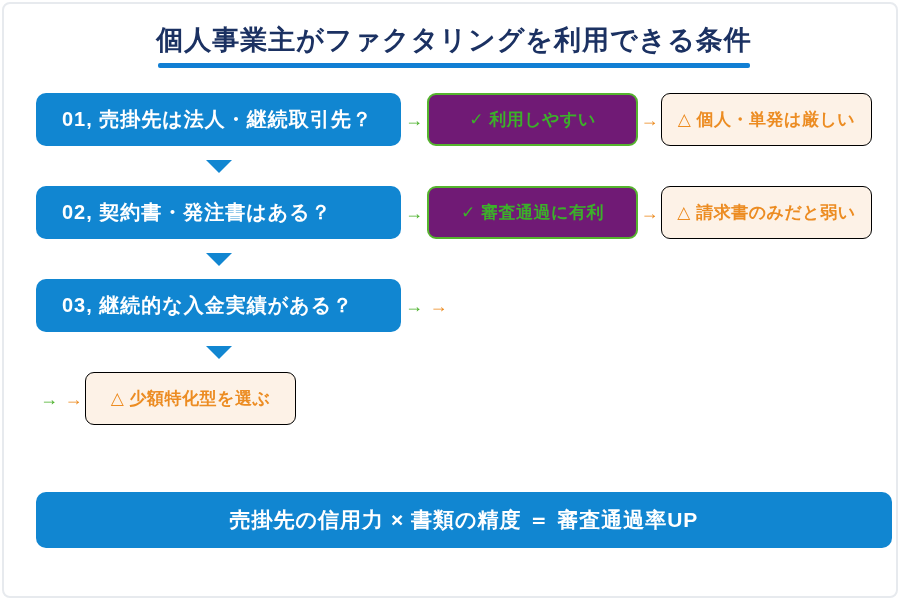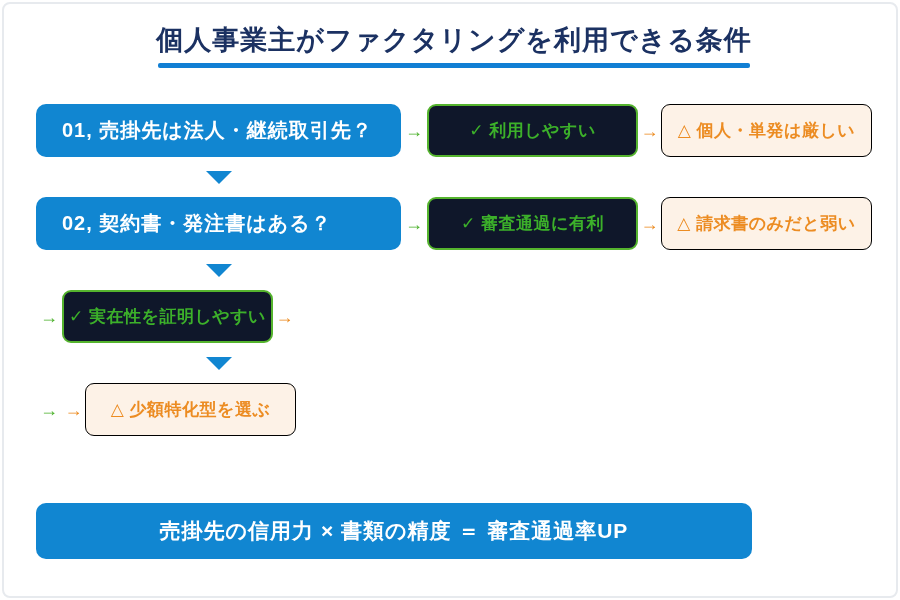--- a/index.html
+++ b/index.html
@@ -13,47 +13,47 @@
     pointer-events:none;
   }
   .content{position:absolute;left:36px;top:0;width:836px;}
   .title{
     margin-top:24px;text-align:center;font-size:27px;line-height:1.2;
     font-weight:bold;color:#1b3162;letter-spacing:1px;
   }
   .title-underline{
     width:592px;height:5px;background:#117fd4;margin:7px auto 0;border-radius:2px;
   }
-  .rows{margin-top:36px;}
+  .rows{margin-top:25px;}
   .row{display:flex;align-items:center;height:53px;}
   .qbox{
     width:365px;height:53px;background:#1186d1;border-radius:10px;
     color:#ffffff;font-weight:bold;font-size:20px;letter-spacing:1px;
     display:flex;align-items:center;padding-left:26px;box-sizing:border-box;
     flex:0 0 auto;
   }
   .arrow{flex:0 0 26px;text-align:center;font-size:18px;font-weight:bold;line-height:1;}
   .arrow.green{color:#4cb22c;}
   .arrow.orange{flex-basis:23px;color:#ec8c22;}
   .abox{
     width:211px;height:53px;box-sizing:border-box;border-radius:9px;
     display:flex;align-items:center;justify-content:center;
     font-weight:bold;font-size:17px;letter-spacing:0.5px;flex:0 0 auto;
     white-space:nowrap;
   }
-  .abox.green{background:#0f172a;border:2px solid #55b42e;color:#3cb02a;}
+  .abox.green{background:#701a75;border:2px solid #55b42e;color:#3cb02a;}
   .abox.orange{background:#fdf2e7;border:1px solid #000000;color:#ec8c22;}
   .gap{height:40px;position:relative;}
   .tri{
     position:absolute;left:170px;top:14px;width:0;height:0;
     border-left:13px solid transparent;border-right:13px solid transparent;
     border-top:13px solid #1186d1;
   }
   .footer{
-    margin-top:67px;width:716px;height:56px;background:#1186d1;border-radius:10px;
+    margin-top:67px;width:856px;height:56px;background:#1186d1;border-radius:10px;
     color:#ffffff;font-weight:bold;font-size:21px;letter-spacing:1px;
     display:flex;align-items:center;justify-content:center;
   }
 </style>
 </head>
 <body>
 
 <div class="frame"></div>
 
 <div class="content">
@@ -79,22 +79,22 @@
       <div class="arrow green">→</div>
       <div class="abox green">✓ 審査通過に有利</div>
       <div class="arrow orange">→</div>
       <div class="abox orange">△ 請求書のみだと弱い</div>
     </div>
     <div class="gap">
       <div class="tri"></div>
     </div>
 
     <div class="row">
+      <div class="qbox">03, 継続的な入金実績がある？</div>
       <div class="arrow green">→</div>
-      <div class="abox green">✓ 実在性を証明しやすい</div>
       <div class="arrow orange">→</div>
     </div>
     <div class="gap">
       <div class="tri"></div>
     </div>
 
     <div class="row">
       <div class="arrow green">→</div>
       <div class="arrow orange">→</div>
       <div class="abox orange">△ 少額特化型を選ぶ</div>

